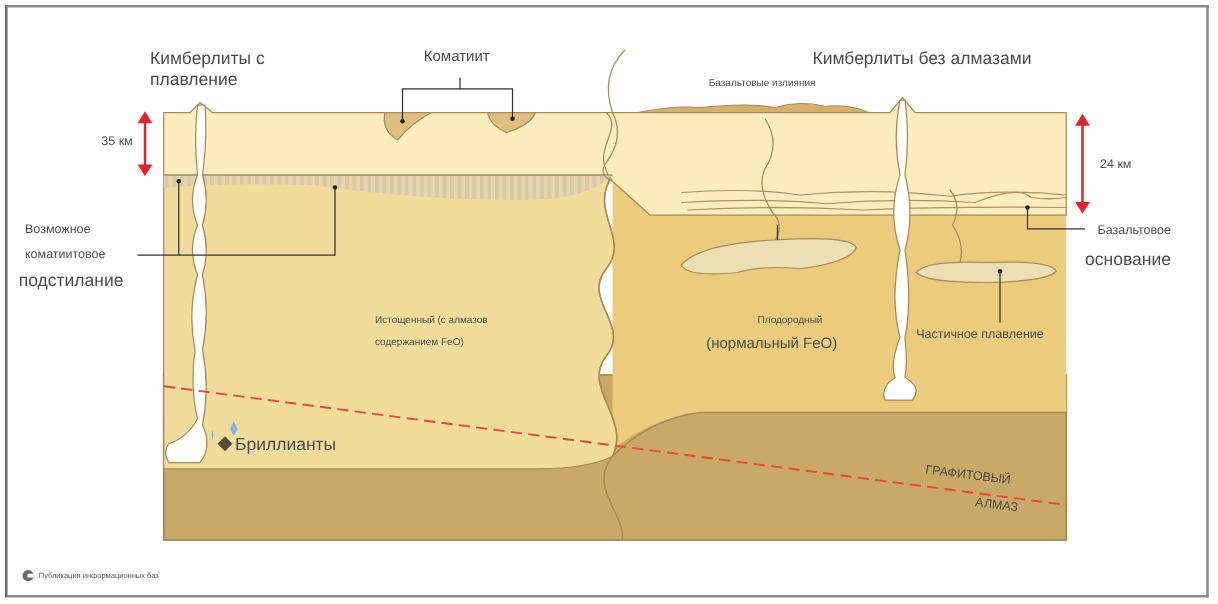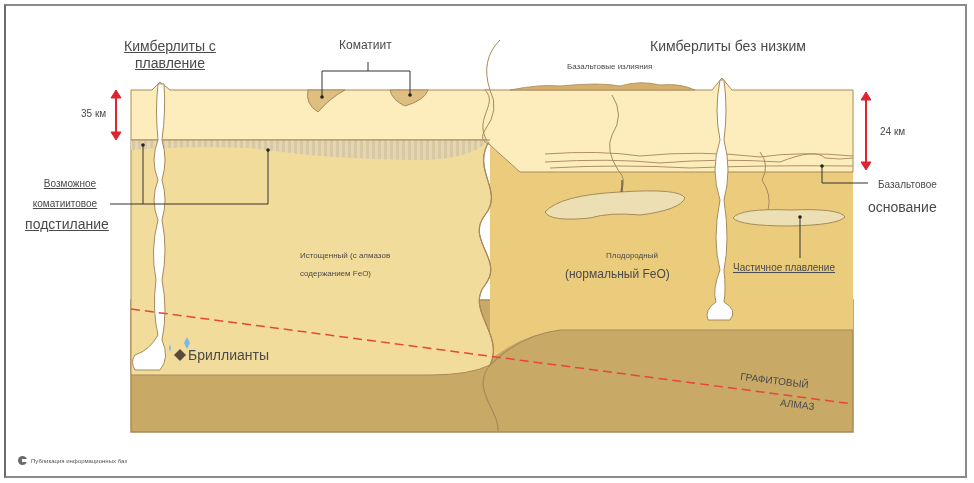--- a/index.html
+++ b/index.html
@@ -4,21 +4,21 @@
 <style>
   html, body { margin:0; padding:0; background:#ffffff; }
   body { width:974px; height:483px; position:relative; overflow:hidden; font-family:"Liberation Sans", sans-serif; }
   .frame { position:absolute; left:4px; top:4px; width:963px; height:474px; border:2px solid #8a8a8a; border-left-color:#6a6a6a; box-sizing:border-box; background:#fff; }
   svg.diagram { position:absolute; left:0; top:0; }
   .lbl { position:absolute; color:#4a4a4a; white-space:nowrap; line-height:1; }
   .t-big { font-size:14px; }
   .t-mid { font-size:12px; }
   .t-sm { font-size:10px; }
   .t-xs { font-size:8px;padding-left:16px; }
-  .center { text-align:center;text-decoration:underline; }
+  .center { text-align:left; }
   .footer { position:absolute; left:18px; top:456px; display:flex; align-items:center; gap:4px; }
   .footer-logo { width:9px; height:9px; border-radius:50%; background:#6b6b6b; position:relative; }
   .footer-logo::after { content:""; position:absolute; left:4px; top:3px; width:5px; height:3px; background:#fff; }
   .footer-text { font-size:6px; color:#555; }
 </style>
 </head>
 <body>
 
 <div class="frame"></div>
 
@@ -107,34 +107,34 @@
   <g>
     <polygon points="187,337 190,343 187,349 184,343" fill="#7ab8e8"></polygon>
     <polygon points="170,344 171,348 170,352 169,348" fill="#7ab8e8"></polygon>
     <polygon points="180,349 186,355 180,361 174,355" fill="#5a4a3a"></polygon>
   </g>
 </svg>
 
 <div class="lbl t-big center" style="left:120px;top:39px;width:100px;">Кимберлиты с</div>
 <div class="lbl t-big center" style="left:120px;top:56px;width:100px;">плавление</div>
 <div class="lbl t-mid" style="left:339px;top:39px;text-align:center;">Коматиит</div>
-<div class="lbl t-big" style="left:650px;top:39px;">Кимберлиты без низким</div>
+<div class="lbl t-big" style="left:650px;top:39px;">Кимберлиты без алмазами</div>
 <div class="lbl t-xs" style="left:551px;top:63px;">Базальтовые излияния</div>
 <div class="lbl t-sm" style="left:81px;top:109px;">35 км</div>
 <div class="lbl t-sm" style="left:880px;top:127px;">24 км</div>
 <div class="lbl t-sm center" style="left:20px;top:179px;width:100px;">Возможное</div>
 <div class="lbl t-sm center" style="left:20px;top:199px;width:90px;">коматиитовое</div>
 <div class="lbl t-big center" style="left:15px;top:217px;width:104px;">подстилание</div>
 <div class="lbl t-sm" style="left:878px;top:180px;">Базальтовое</div>
 <div class="lbl t-big" style="left:868px;top:200px;">основание</div>
 <div class="lbl t-xs" style="left:284px;top:252px;">Истощенный (с алмазов</div>
 <div class="lbl t-xs" style="left:284px;top:270px;">содержанием FeO)</div>
 <div class="lbl t-xs" style="left:590px;top:252px;text-align:right;">Плодородный</div>
 <div class="lbl t-mid" style="left:565px;top:268px;">(нормальный FeO)</div>
-<div class="lbl t-sm" style="left:733px;top:263px;text-decoration:underline;">Частичное плавление</div>
+<div class="lbl t-sm" style="left:733px;top:263px;">Частичное плавление</div>
 <div class="lbl t-big" style="left:188px;top:348px;">Бриллианты</div>
 <div class="lbl t-sm" style="left:740px;top:376px;transform:rotate(7deg);">ГРАФИТОВЫЙ</div>
 <div class="lbl t-sm" style="left:780px;top:400px;transform:rotate(7deg);">АЛМАЗ</div>
 
 <div class="footer">
   <span class="footer-logo"></span>
   <span class="footer-text">Публикация информационных баз</span>
 </div>
 
 </body></html>

